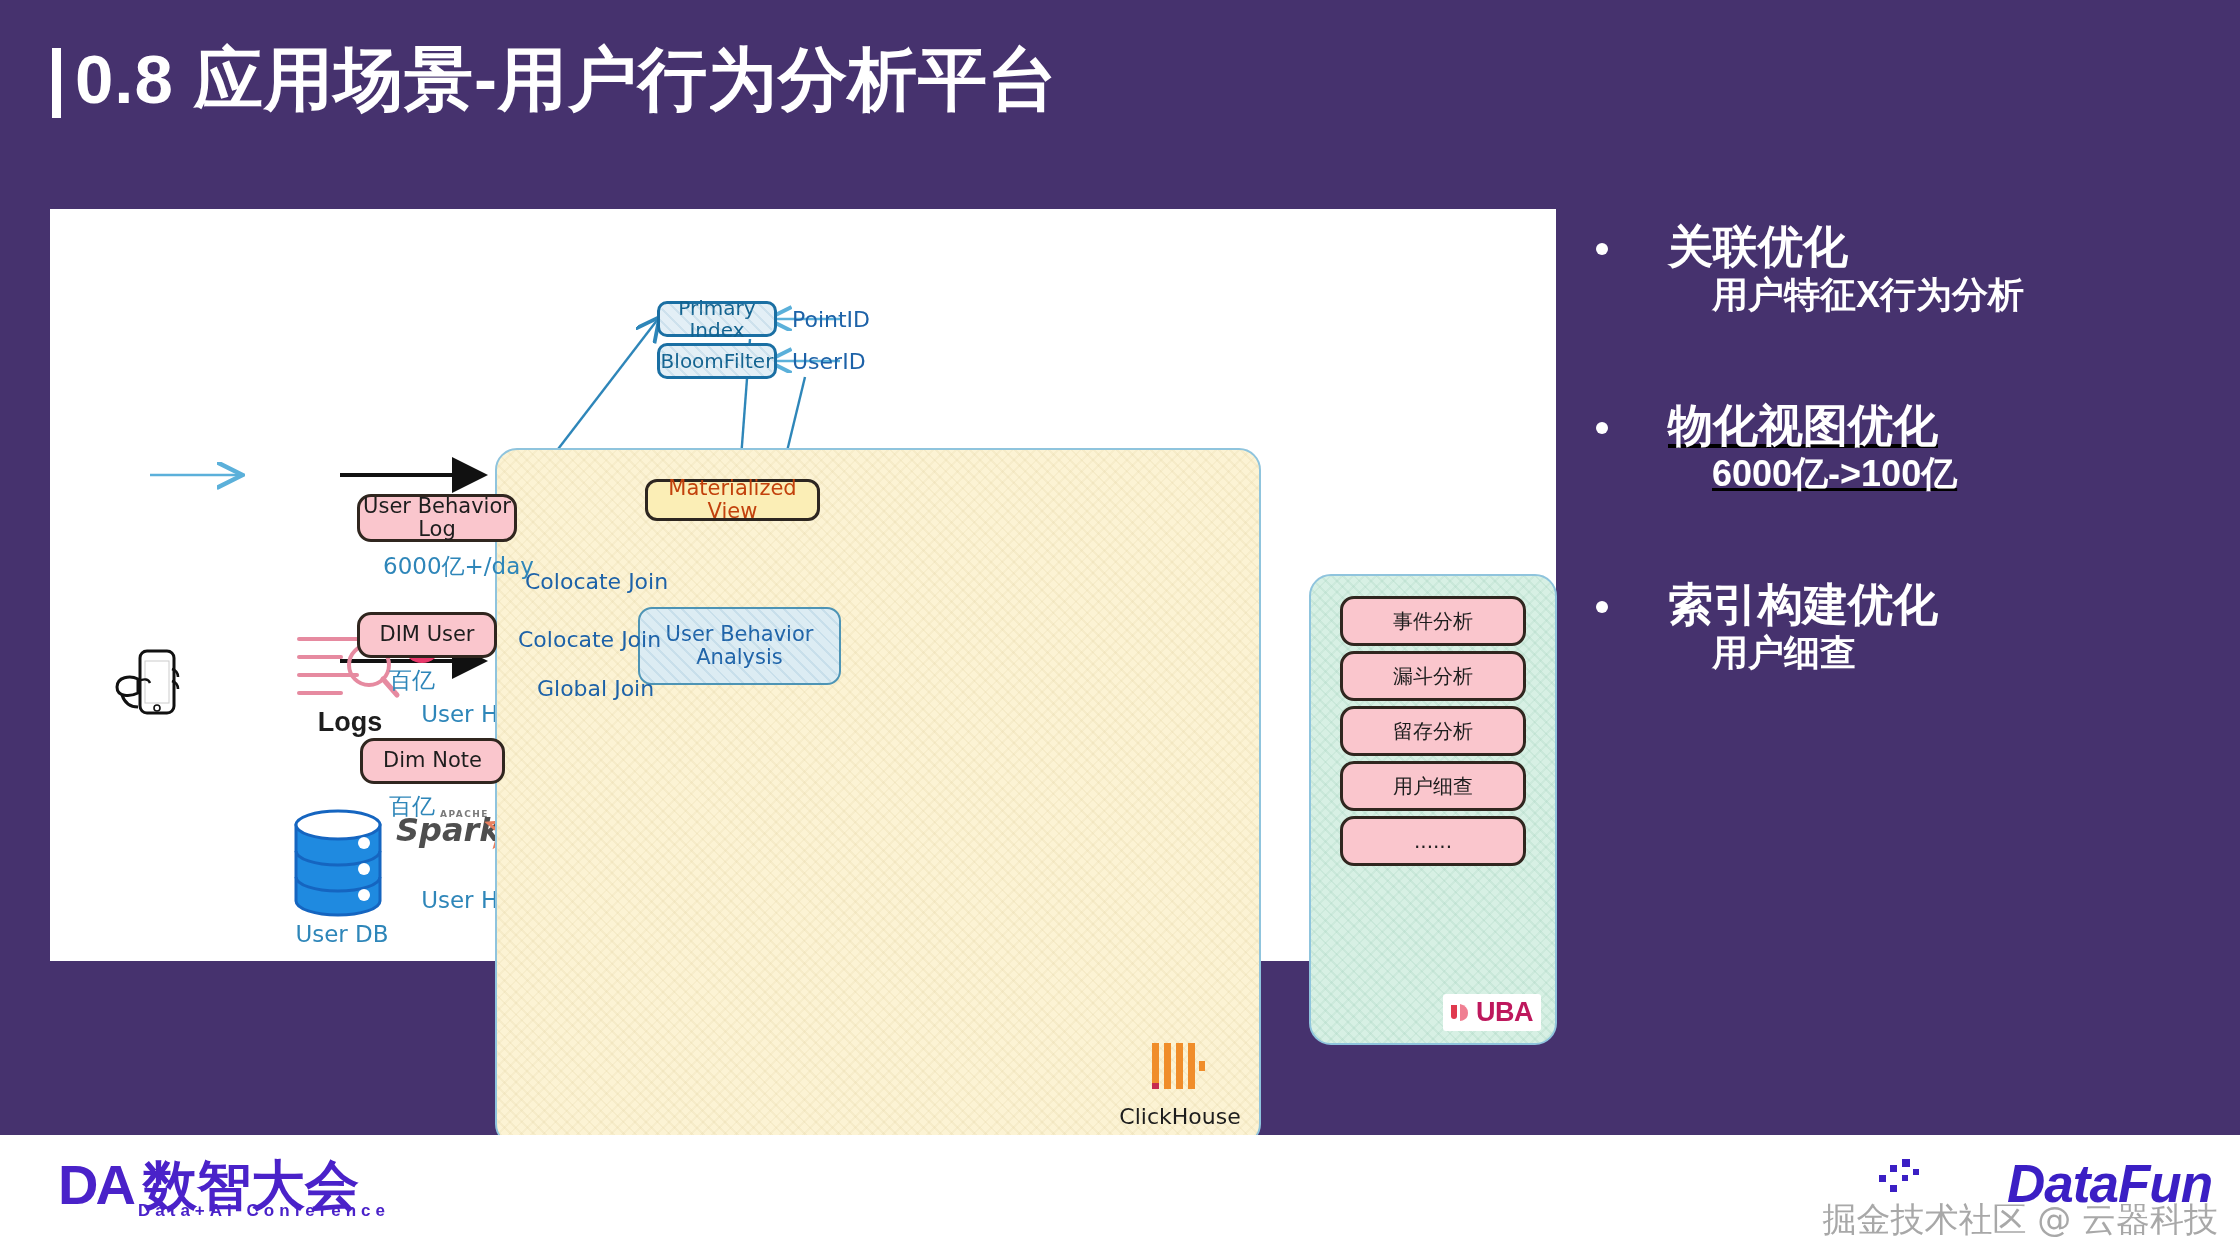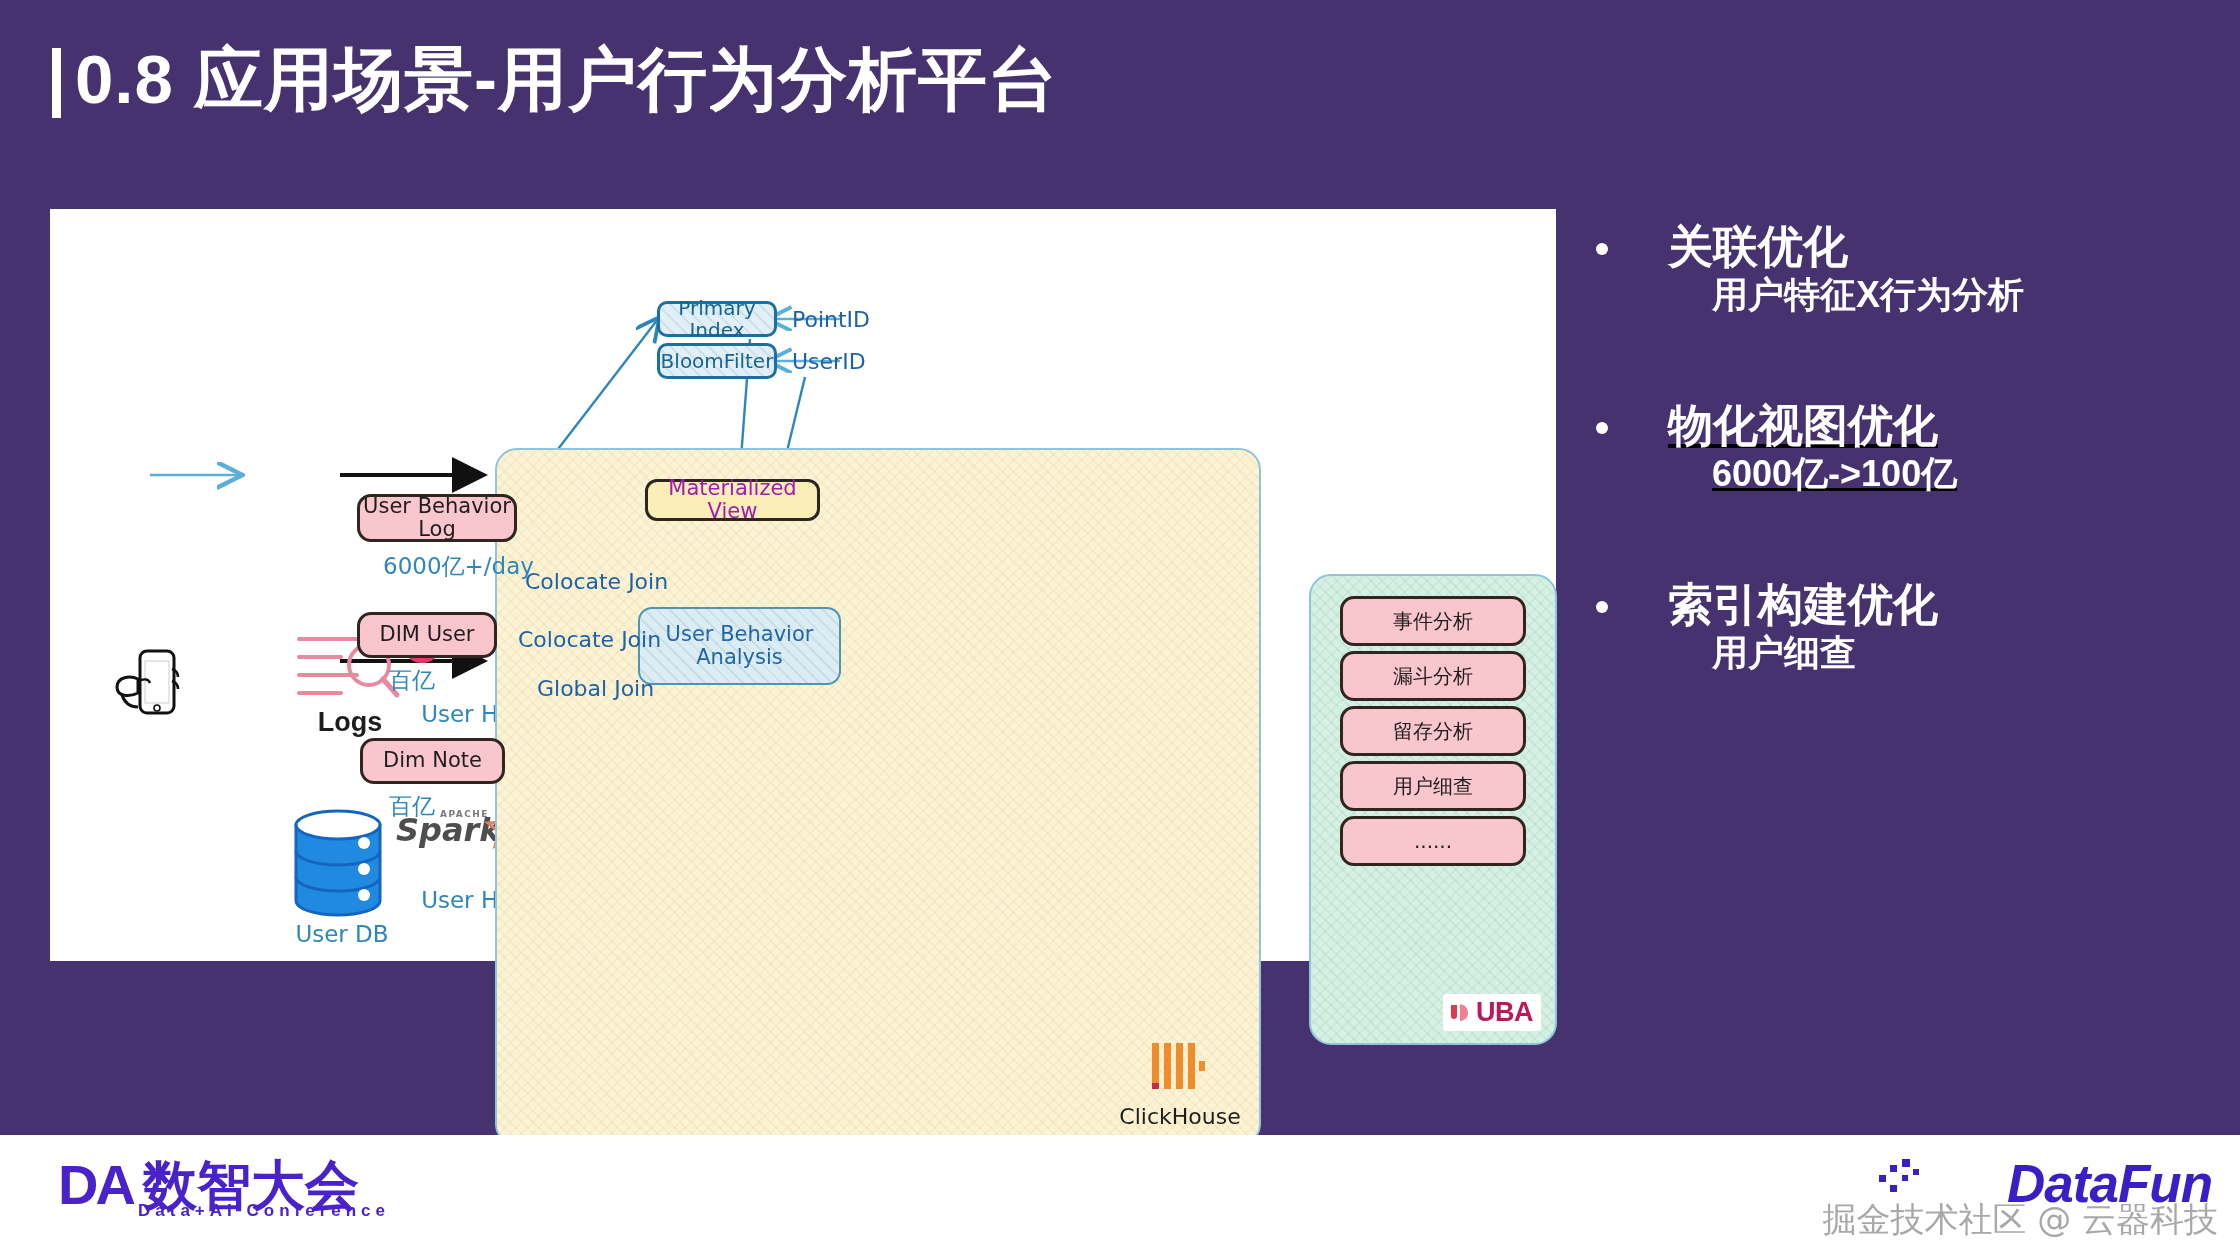--- a/index.html
+++ b/index.html
@@ -110,21 +110,21 @@
   .node-blue {
     background: #dcecf3;
     border: 2px solid #4d94b5;
     border-radius: 14px;
     color: #1d62a8;
   }
   .node-yellow {
     background: #fbeeb6;
     border: 3px solid #2d2620;
     border-radius: 12px;
-    color: #a21caf;
+    color: #c2410c;
   }
   .node-index {
     background: #e3eff6;
     border: 3px solid #1a6fa3;
     border-radius: 10px;
     color: #12628f;
   }
   .hatch::after {
     content: "";
     position: absolute; inset: 0;

